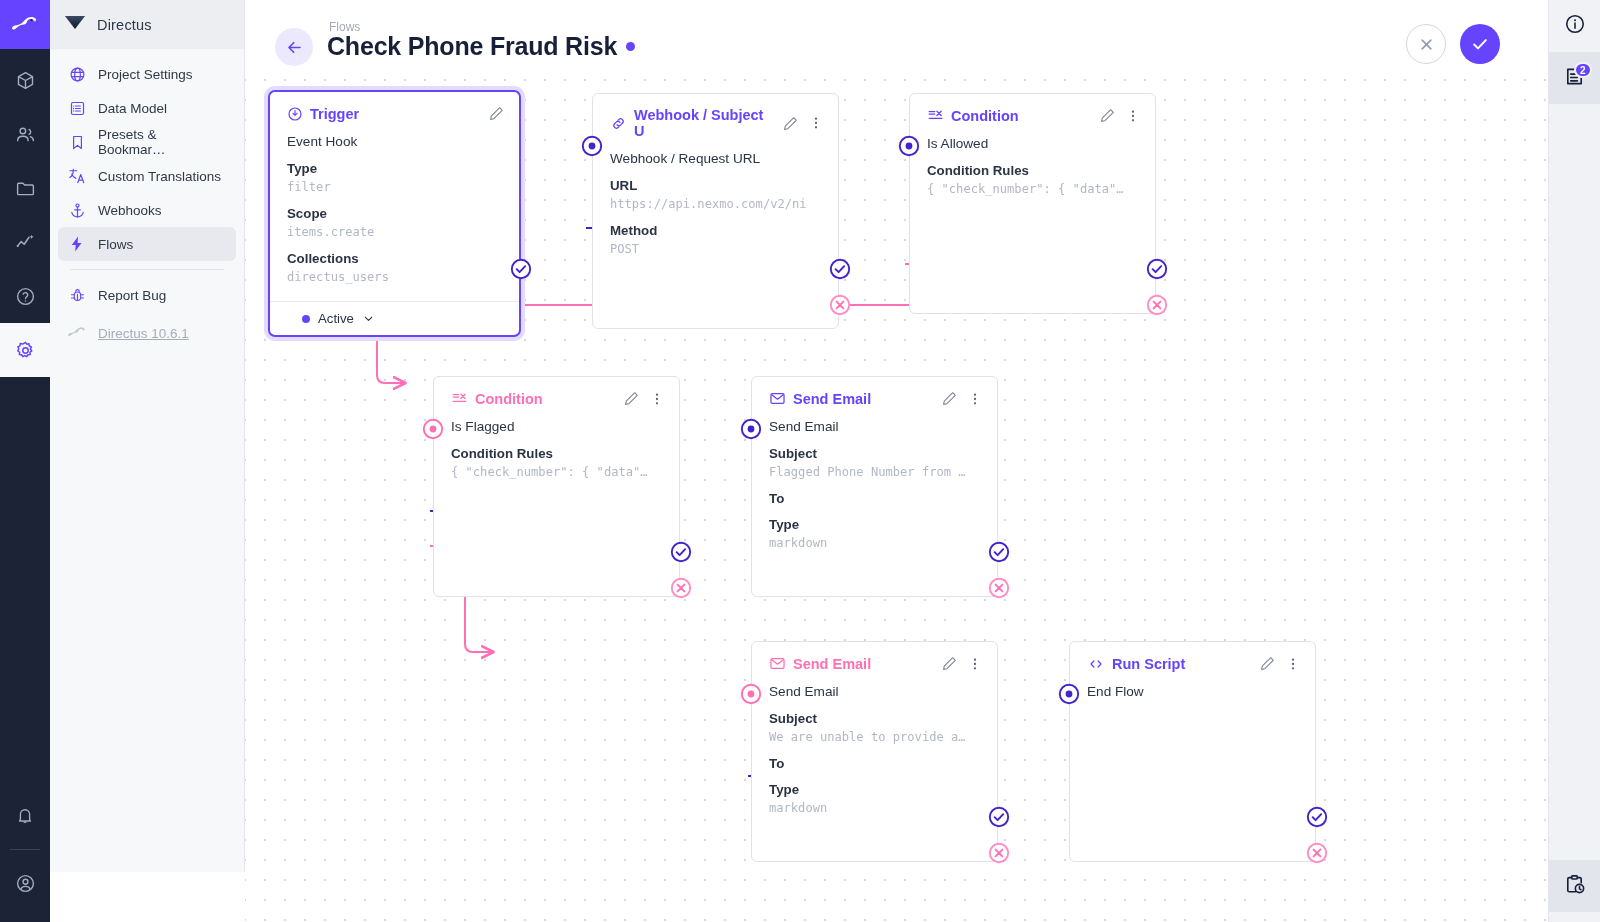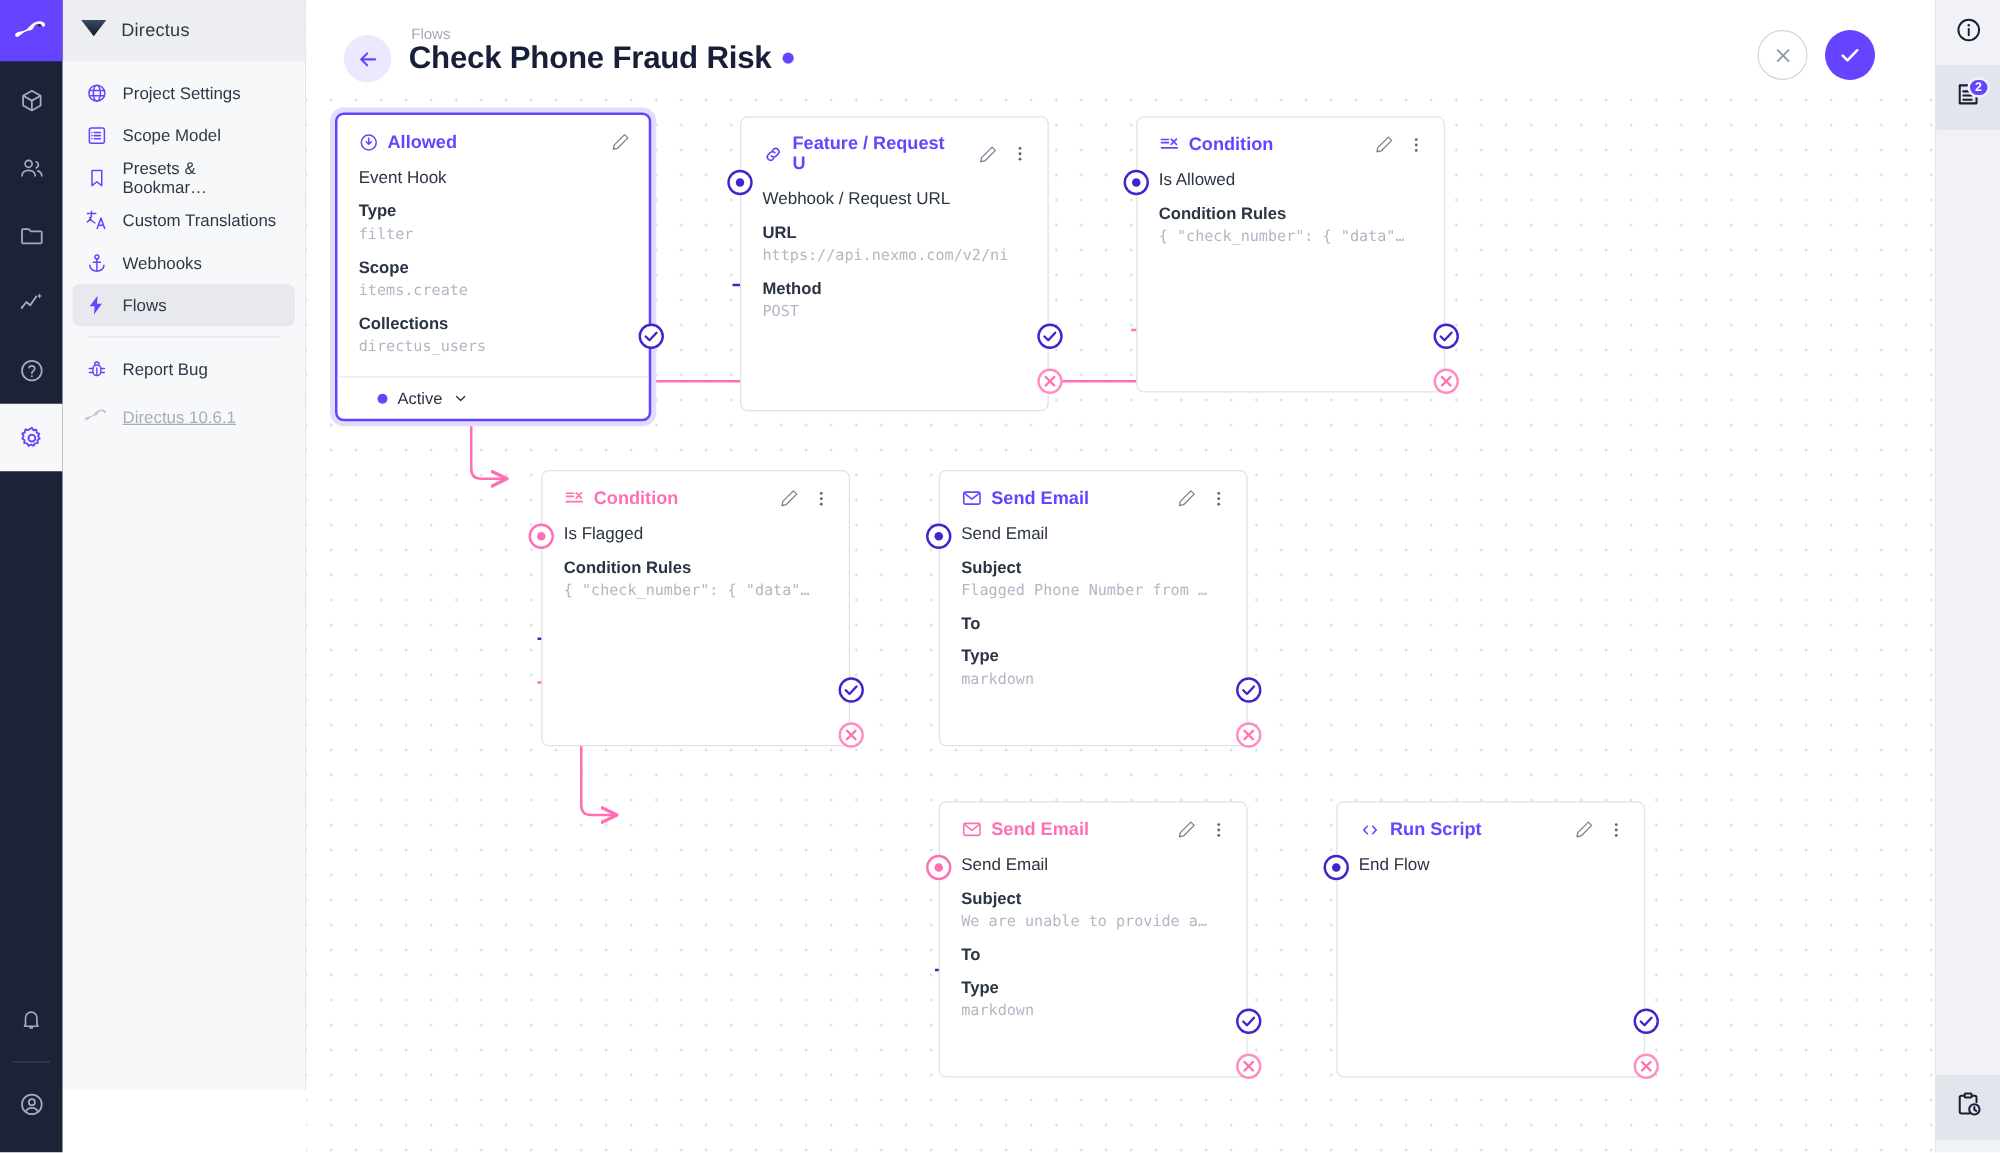--- a/index.html
+++ b/index.html
@@ -275,21 +275,21 @@
       <div class="nav-item">
         <span class="ico">
           <svg width="17" height="17" viewBox="0 0 24 24" fill="none" stroke="currentColor" stroke-width="1.7" stroke-linecap="round">
             <rect x="3.5" y="3.5" width="17" height="17" rx="2.2"></rect>
             <path d="M9 8.5h7M9 12h7M9 15.5h7"></path>
             <circle cx="6.4" cy="8.5" r=".9" fill="currentColor" stroke="none"></circle>
             <circle cx="6.4" cy="12" r=".9" fill="currentColor" stroke="none"></circle>
             <circle cx="6.4" cy="15.5" r=".9" fill="currentColor" stroke="none"></circle>
           </svg>
         </span>
-        <span>Scope Model</span>
+        <span>Data Model</span>
       </div>
 
 
       <div class="nav-item">
         <span class="ico">
           <svg width="17" height="17" viewBox="0 0 24 24" fill="none" stroke="currentColor" stroke-width="1.7" stroke-linejoin="round">
             <path d="M6.5 3.5h11v17l-5.5-4.4-5.5 4.4v-17z"></path>
           </svg>
         </span>
         <span>Presets &amp; Bookmar…</span>
@@ -377,21 +377,21 @@
       </svg>
 
       <div class="node selected" style="left:23px; top:90px; width:253px;">
         <div class="node-head">
           <span class="hd-ico">
             <svg width="16" height="16" viewBox="0 0 24 24" fill="none" stroke="currentColor" stroke-width="1.8" stroke-linecap="round" stroke-linejoin="round">
               <circle cx="12" cy="12" r="9"></circle>
                 <path d="M12 7v7M9 11l3 3 3-3"></path>
             </svg>
           </span>
-          <span>Allowed</span>
+          <span>Trigger</span>
           <span class="sp"></span>
           <span class="hd-btn">
             <svg width="17" height="17" viewBox="0 0 24 24" fill="none" stroke="currentColor" stroke-width="1.5" stroke-linejoin="round">
               <path d="M16.5 3.8l3.7 3.7L8.3 19.4l-4.6.9.9-4.6L16.5 3.8z"></path>
             </svg>
           </span>
         </div>
         <div class="node-body">
           <div class="row-name">Event Hook</div>
           <div class="fld-label">Type</div>
@@ -413,21 +413,21 @@
       </div>
 
       <div class="node" style="left:347px; top:93px;">
         <div class="node-head">
           <span class="hd-ico">
             <svg width="17" height="17" viewBox="0 0 24 24" fill="none" stroke="currentColor" stroke-width="1.8" stroke-linecap="round">
               <path d="M10 13.8a3.6 3.6 0 005.2.2l2.6-2.6a3.7 3.7 0 00-5.2-5.2l-1.4 1.4"></path>
               <path d="M14 10.2a3.6 3.6 0 00-5.2-.2l-2.6 2.6a3.7 3.7 0 005.2 5.2l1.4-1.4"></path>
             </svg>
           </span>
-          <span>Feature / Request U</span>
+          <span>Webhook / Subject U</span>
           <span class="sp"></span>
           <span class="hd-btn">
             <svg width="17" height="17" viewBox="0 0 24 24" fill="none" stroke="currentColor" stroke-width="1.5" stroke-linejoin="round">
                 <path d="M16.5 3.8l3.7 3.7L8.3 19.4l-4.6.9.9-4.6L16.5 3.8z"></path>
               </svg>
           </span>
           <span class="hd-btn dots">
             <svg width="16" height="16" viewBox="0 0 24 24" fill="currentColor">
                 <circle cx="12" cy="5.5" r="1.7"></circle>
                 <circle cx="12" cy="12" r="1.7"></circle>

